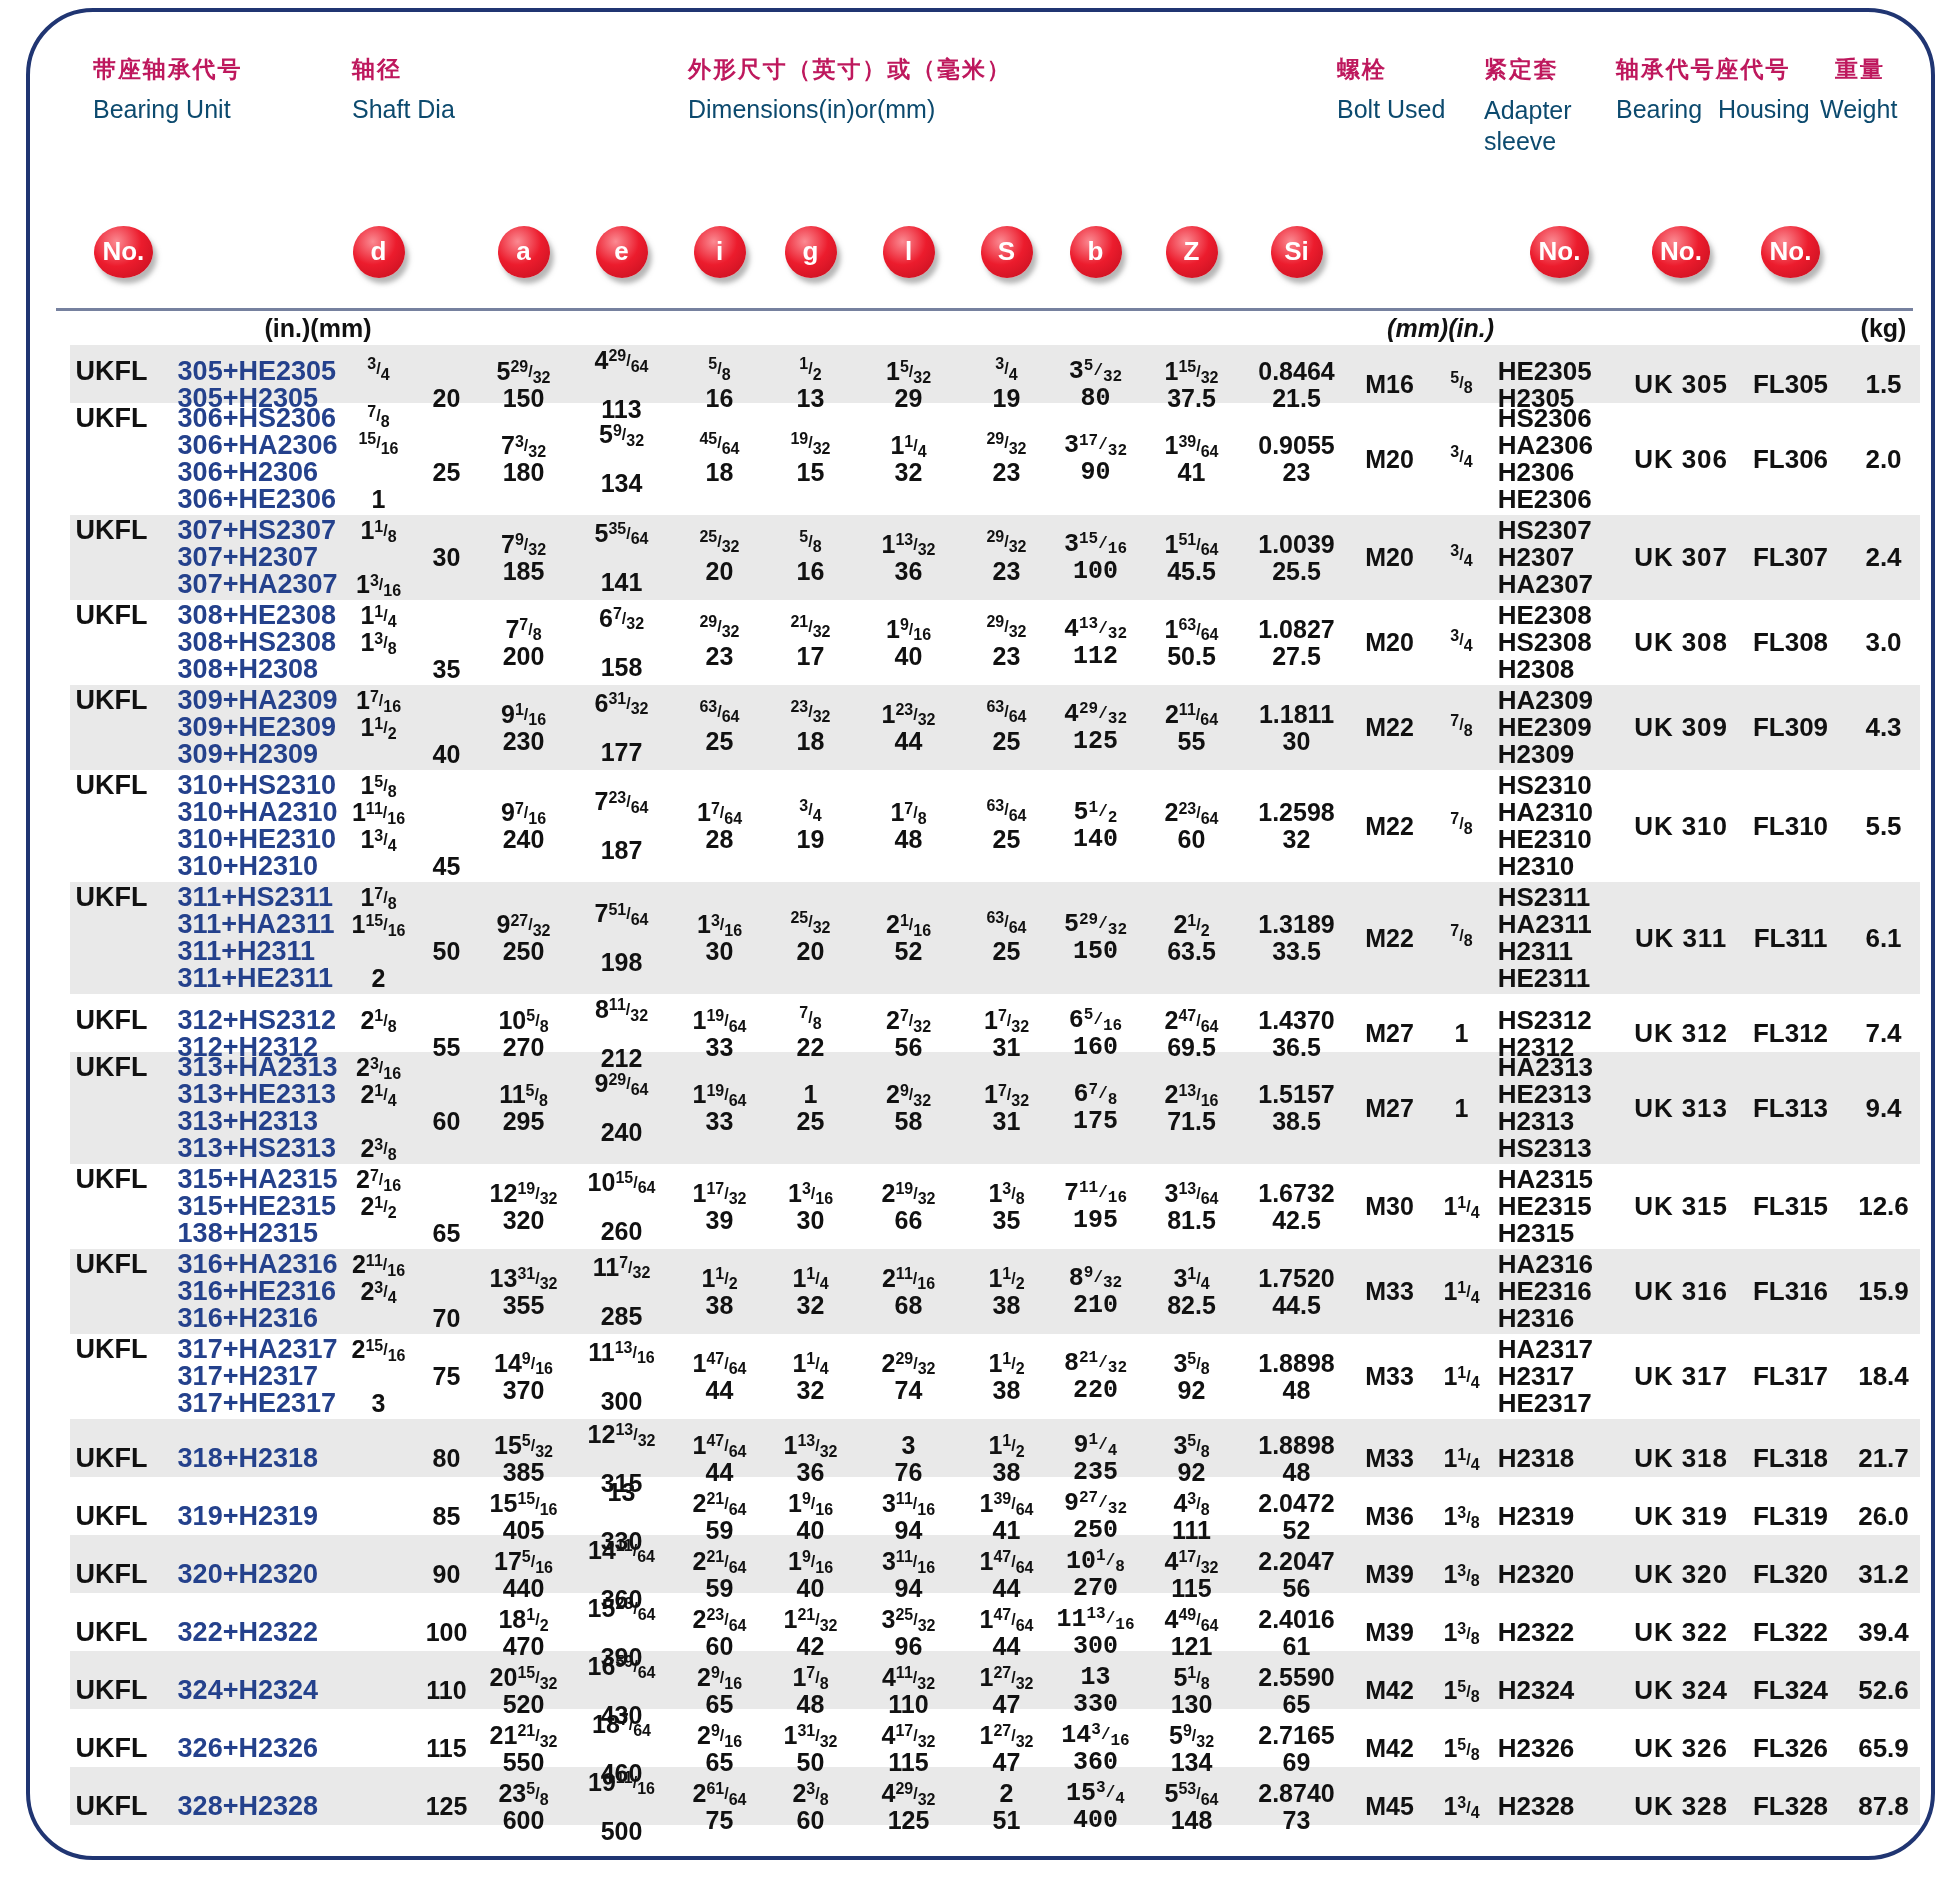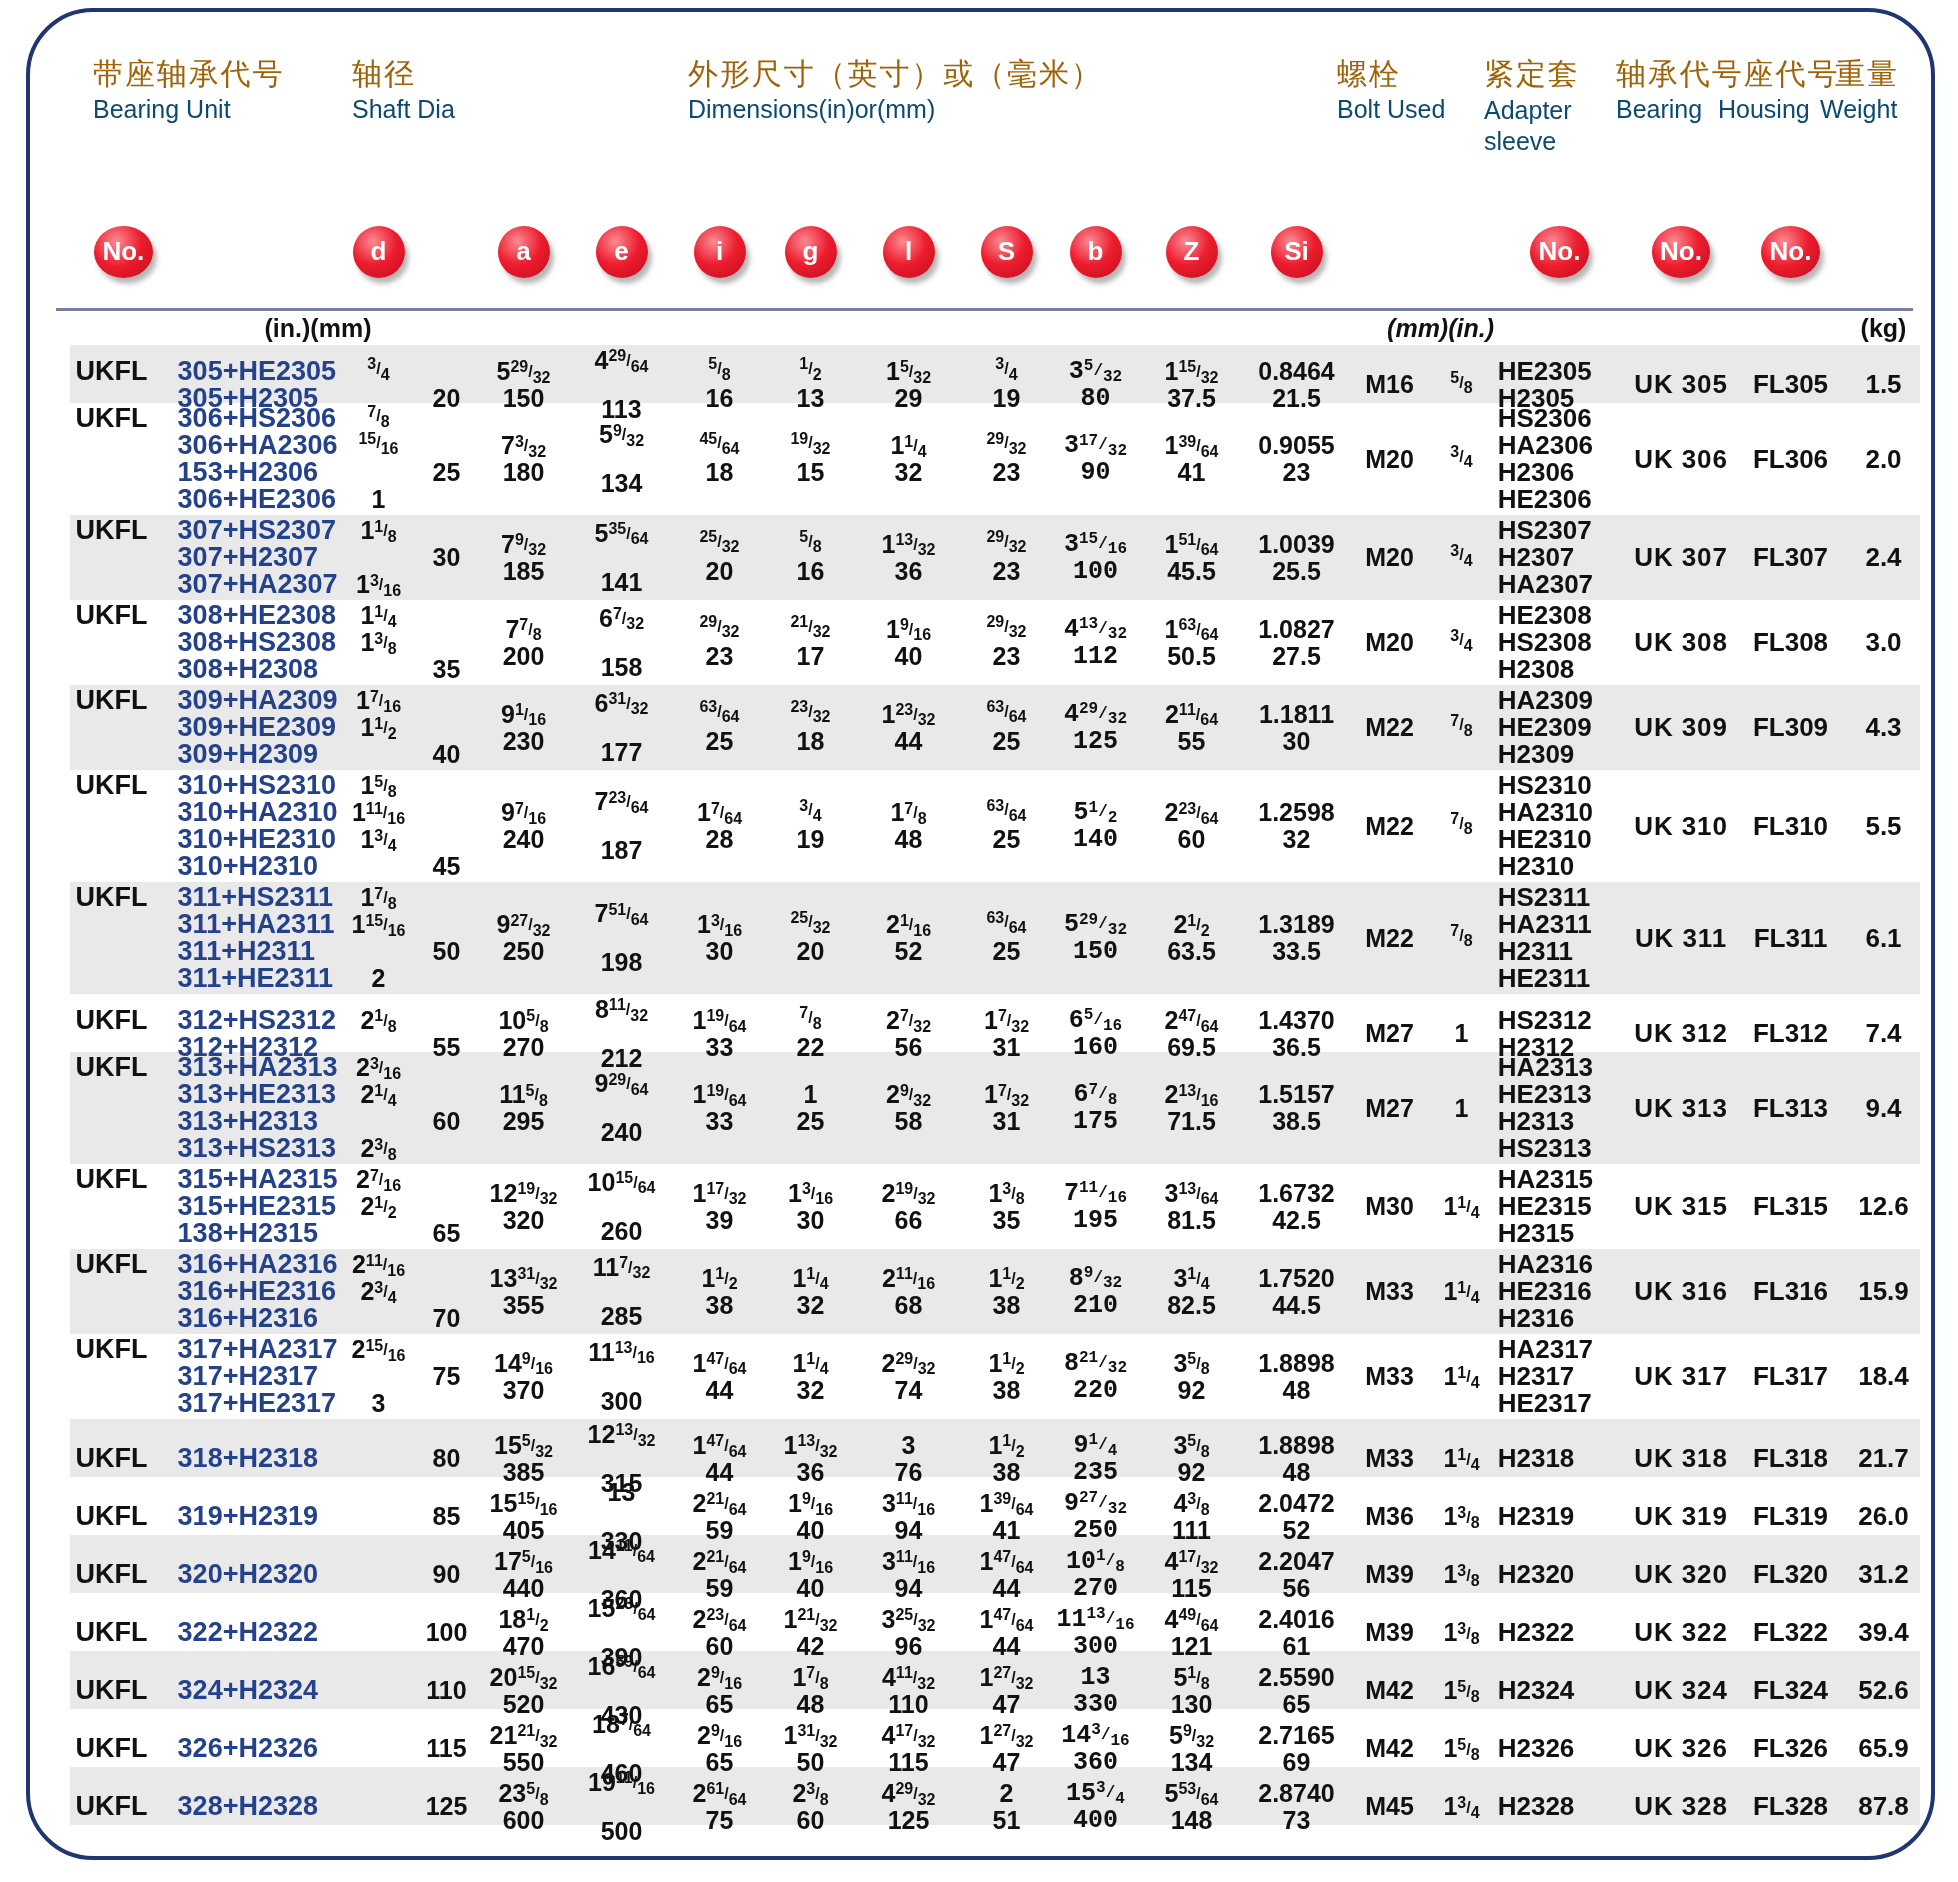--- a/index.html
+++ b/index.html
@@ -3,21 +3,21 @@
 <meta charset="utf-8">
 <style>
   * { margin:0; padding:0; box-sizing:border-box; }
   body { background:#ffffff; font-family:"Liberation Sans", sans-serif; }
   .page { position:relative; width:1959px; height:1882px; background:#fff; overflow:hidden; }
   .frame { position:absolute; left:26px; top:7.5px; right:24px; bottom:22.4px;
            border:4.7px solid var(--navy); border-radius:67px; }
   .content { position:absolute; left:0; top:0; width:1959px; height:1882px; }
 
   
-  .hzh { position:absolute; top:54px; font-size:30px; font-weight:normal; color:#a16207; letter-spacing:1.9px; white-space:nowrap; }
+  .hzh { position:absolute; top:54px; font-size:23px; font-weight:bold; color:#be185d; letter-spacing:1.9px; white-space:nowrap; }
   .hen { position:absolute; top:95px; font-size:25px; color:#0c4a6e; white-space:nowrap; }
   .hen2 { line-height:31px; white-space:pre-line; }
 
   
   .grid { display:grid; grid-template-columns:89px 182px 75px 61px 93px 103px 93px 89px 107px 89px 89px 103px 107px 79px 65px 131px 112px 107px 79px; }
   .badges { position:absolute; left:70px; top:216px; width:1850px; height:71px; align-items:center; }
   .badge { min-width:52px; height:52px; padding:0 8.4px; border-radius:50%;
            background:radial-gradient(circle at 38% 30%, #fb8a92 0%, #ec1c2d 48%, #c00e1e 100%);
            box-shadow:3.7px 5.6px 5.6px rgba(110,110,110,.5);
            color:#fff; font-size:26px; font-weight:bold;
@@ -186,21 +186,21 @@
         <div class="grid row" style="height: 112px;">
           <div class="cell ukfl">
             <div class="line">UKFL</div>
             <div class="line"></div>
             <div class="line"></div>
             <div class="line"></div>
           </div>
           <div class="cell names">
             <div class="line">306+HS2306</div>
             <div class="line">306+HA2306</div>
-            <div class="line">153+H2306</div>
+            <div class="line">306+H2306</div>
             <div class="line">306+HE2306</div>
           </div>
           <div class="cell din">
             <div class="line"><span class="fn">7</span><span class="fs">/</span><span class="fd">8</span></div>
             <div class="line"><span class="fn">15</span><span class="fs">/</span><span class="fd">16</span></div>
             <div class="line"></div>
             <div class="line"><span class="num">1</span></div>
           </div>
           <div class="cell dmm">
             <div class="line"></div>

